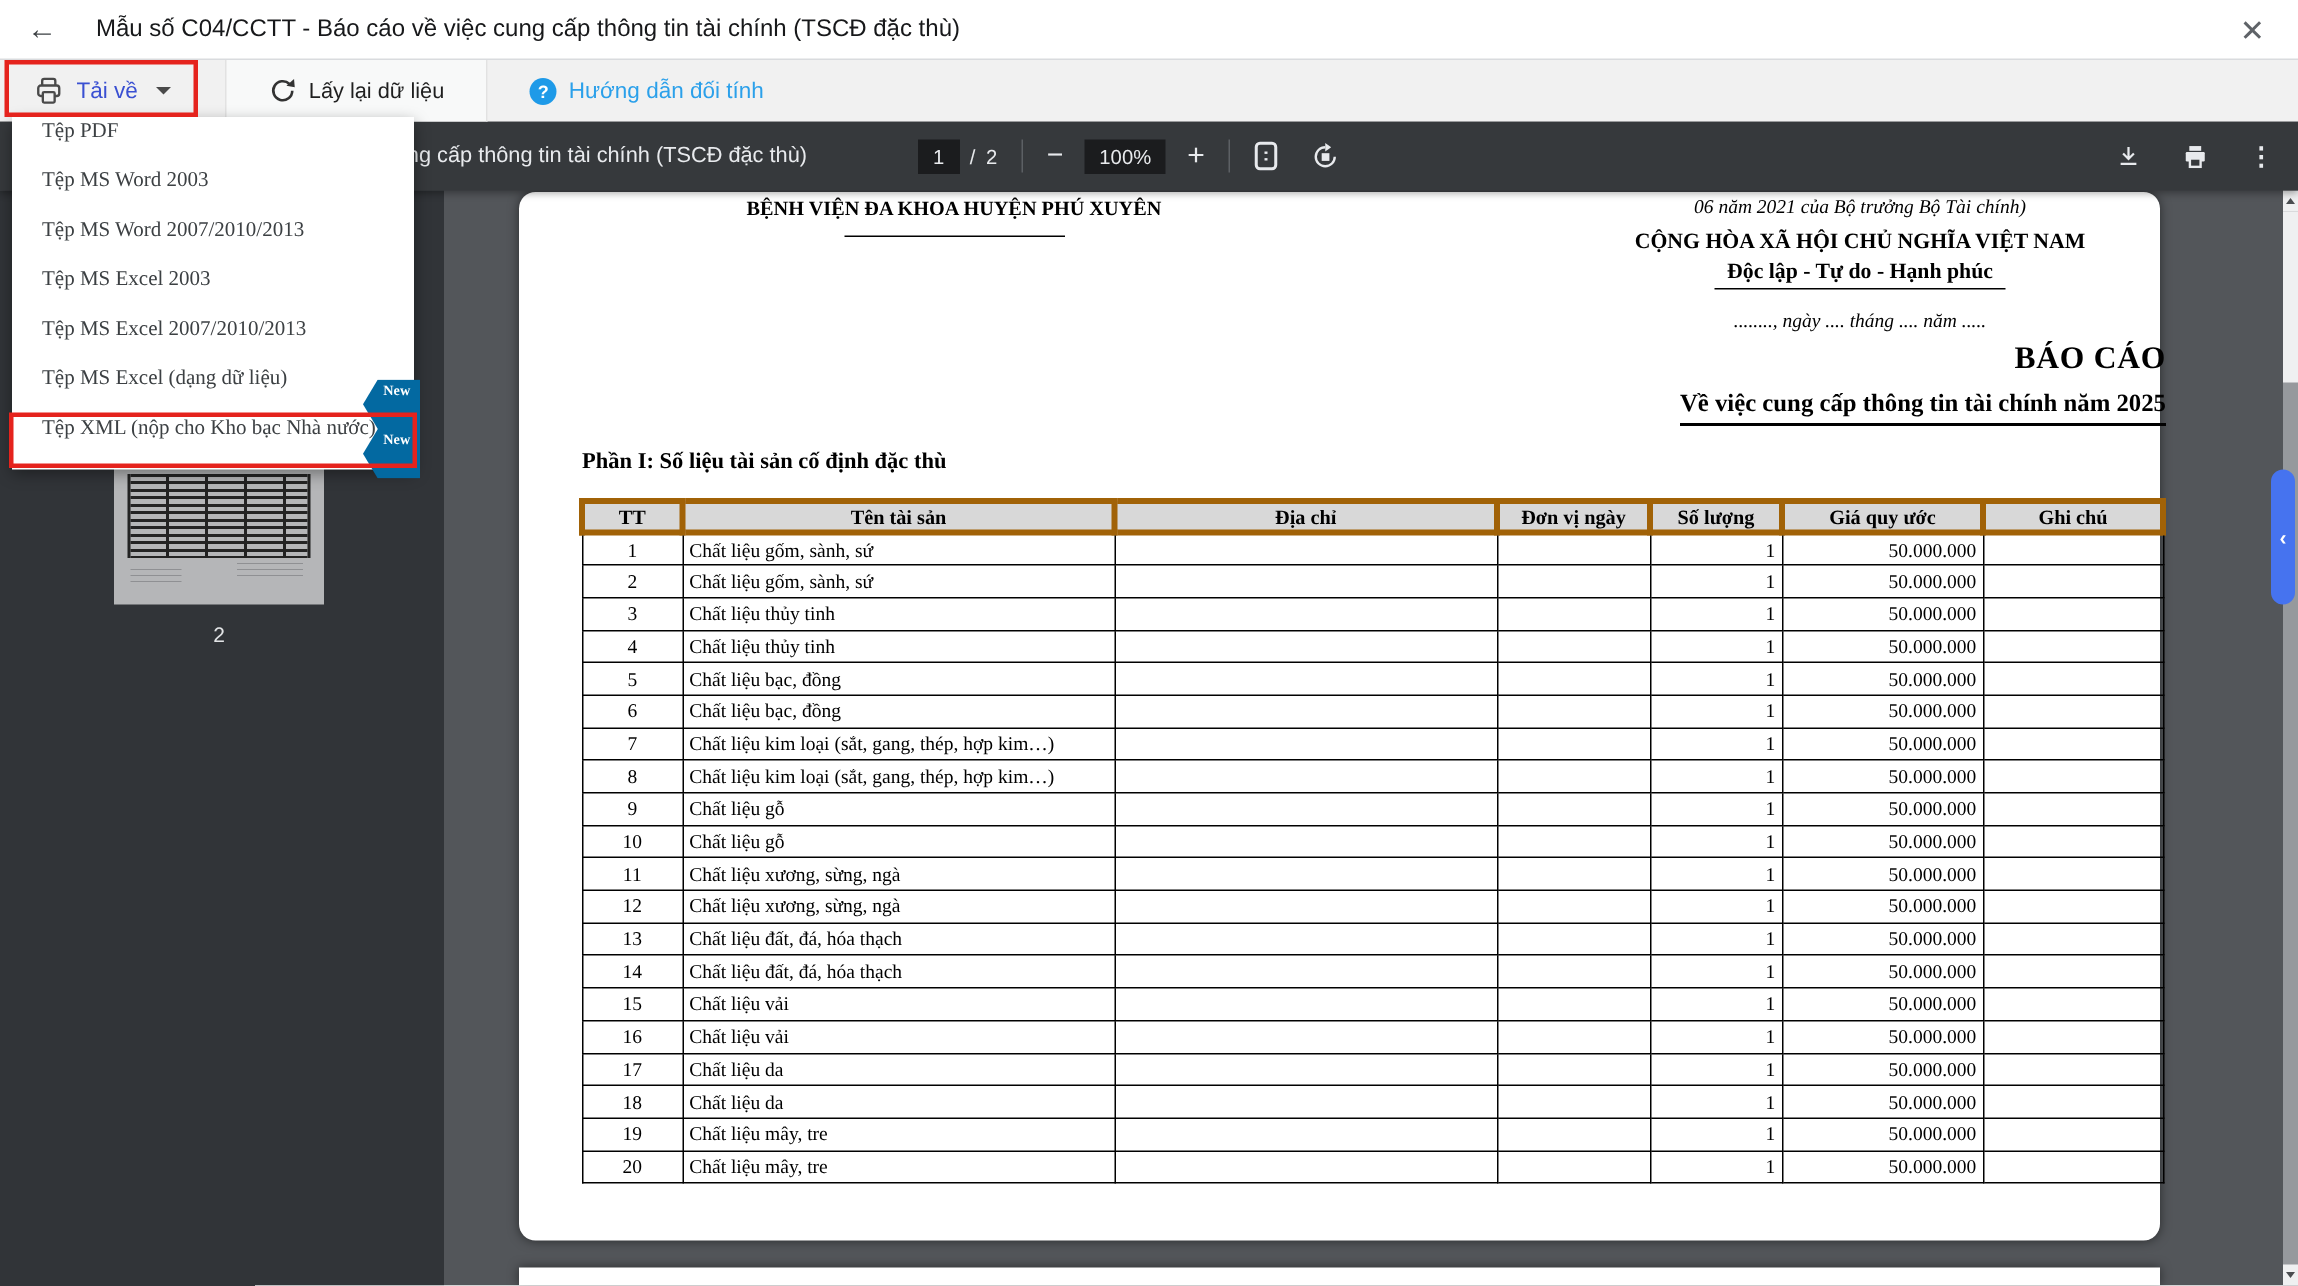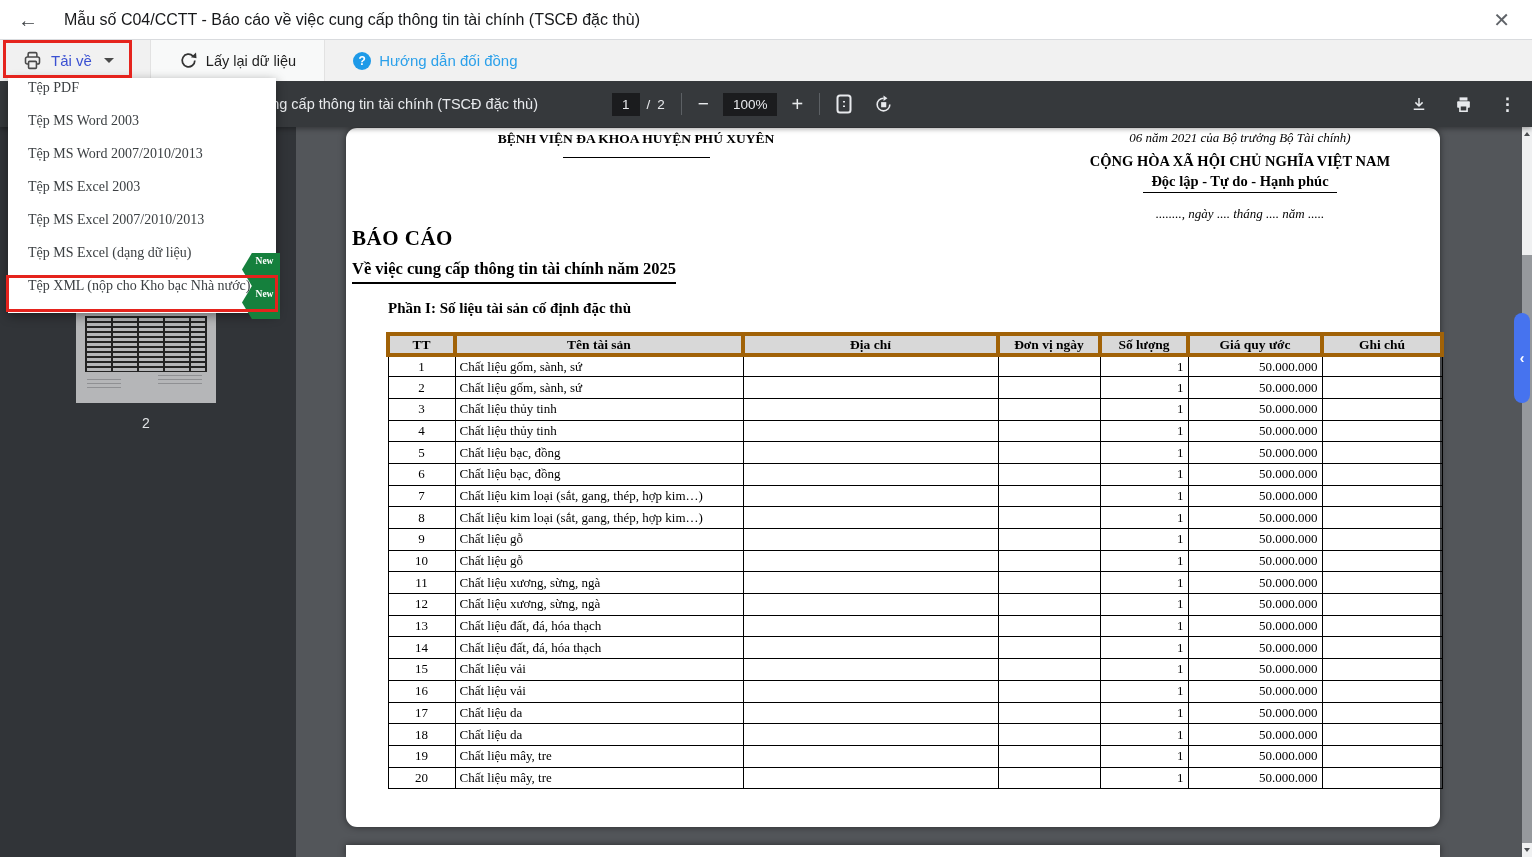--- a/index.html
+++ b/index.html
@@ -30,21 +30,21 @@
   
   .redbox { position:absolute; border:3px solid #e5231d; z-index:60; pointer-events:none; }
   .redbox.download-box { left:3px; top:40px; width:129px; height:38px; }
   .redbox.xml-box { left:6px; top:275px; width:272px; height:37px; }
 
   
   .menu { position:absolute; left:8px; top:78px; width:268px; background:#fff; padding:2px 0;
           box-shadow:0 3px 10px rgba(0,0,0,.4); z-index:40; }
   .menu-item { height:33px; display:flex; align-items:flex-start; padding-left:20px;
                font-size:14px; color:#3c4043; position:relative; cursor:pointer;font-family:Liberation Serif, serif; }
-  .new-badge { position:absolute; right:-4px; top:8px; width:38px; height:33px; background:#15803d;
+  .new-badge { position:absolute; right:-4px; top:8px; width:38px; height:33px; background:#0369a1;
                color:#fff; font-size:9.5px; font-weight:bold; line-height:17px; text-align:center;
                padding-left:7px; clip-path:polygon(0 50%, 26% 0, 100% 0, 100% 100%, 26% 100%); }
 
   
   .pdf-toolbar { position:absolute; left:0; top:81px; width:100%; height:46px; background:#36393c;
                  color:#e8eaed; display:flex; align-items:center; z-index:10;
                  box-shadow:0 2px 5px rgba(0,0,0,.35); }
   .doc-title { margin-left:16px; font-size:14.5px; font-weight:500; white-space:nowrap;
                overflow:hidden; max-width:565px; }
   .pdf-center { position:absolute; left:612px; display:flex; align-items:center; }
@@ -86,21 +86,21 @@
          font-weight:bold; font-size:13.5px; }
   .org-line { position:absolute; top:29px; left:217px; width:147px; border-top:1.5px solid #000; }
   .right-head { position:absolute; top:2px; left:729px; width:330px; text-align:center; }
   .decree { font-style:italic; font-size:13px; }
   .motto1 { font-weight:bold; font-size:14.5px; margin-top:7px; }
   .motto2-wrap { margin-top:2px; }
   .motto2 { display:inline-block; font-weight:bold; font-size:14.5px;
             border-bottom:1.5px solid #000; padding:0 8px 2px; }
   .dateline { font-style:italic; font-size:13px; margin-top:13px; }
 
-  .center-col { position:absolute; left:6px; top:98px; width:1070px; text-align:left; }
+  .center-col { position:absolute; left:28px; top:98px; width:1070px; text-align:right; }
   .rtitle { font-weight:bold; font-size:21px; letter-spacing:.5px; }
   .rsubtitle-wrap { margin-top:8px; }
   .rsubtitle { display:inline-block; font-weight:bold; font-size:16.5px;
                border-bottom:2px solid #000; padding-bottom:3px; }
   .section { position:absolute; top:172px; left:42px; font-weight:bold; font-size:15px; }
 
   table.assets { position:absolute; top:204px; left:40px; width:1054px; border-collapse:collapse;
                  table-layout:fixed; font-size:13px; }
   table.assets th { background:#d8d8d8; border:4px solid #a16207; font-weight:bold;
                     height:21px; font-size:13.5px; padding:0 2px; font-family:"Liberation Serif", serif; }
@@ -157,21 +157,21 @@
       <span>
         <svg width="19" height="19" viewBox="0 0 24 24">
           <path fill="none" stroke="#333" stroke-width="2.2" d="M20 12a8 8 0 1 1-2.34-5.66"></path>
           <path fill="#333" d="M21.5 2l.6 7-7-1.2z"></path>
         </svg>
       </span>
       <span>Lấy lại dữ liệu</span>
     </div>
     <div class="tb-btn guide">
       <span class="q-circle">?</span>
-      <span>Hướng dẫn đối đồng</span>
+      <span>Hướng dẫn đối tính</span>
     </div>
   </div>
 
   <div class="pdf-toolbar">
     <span class="doc-title">Mẫu số C04/CCTT - Báo cáo về việc cung cấp thông tin tài chính (TSCĐ đặc thù)</span>
     <div class="pdf-center">
       <span class="page-box">1</span>
       <span class="page-sep">/</span>
       <span class="page-total">2</span>
       <span class="vsep"></span>

